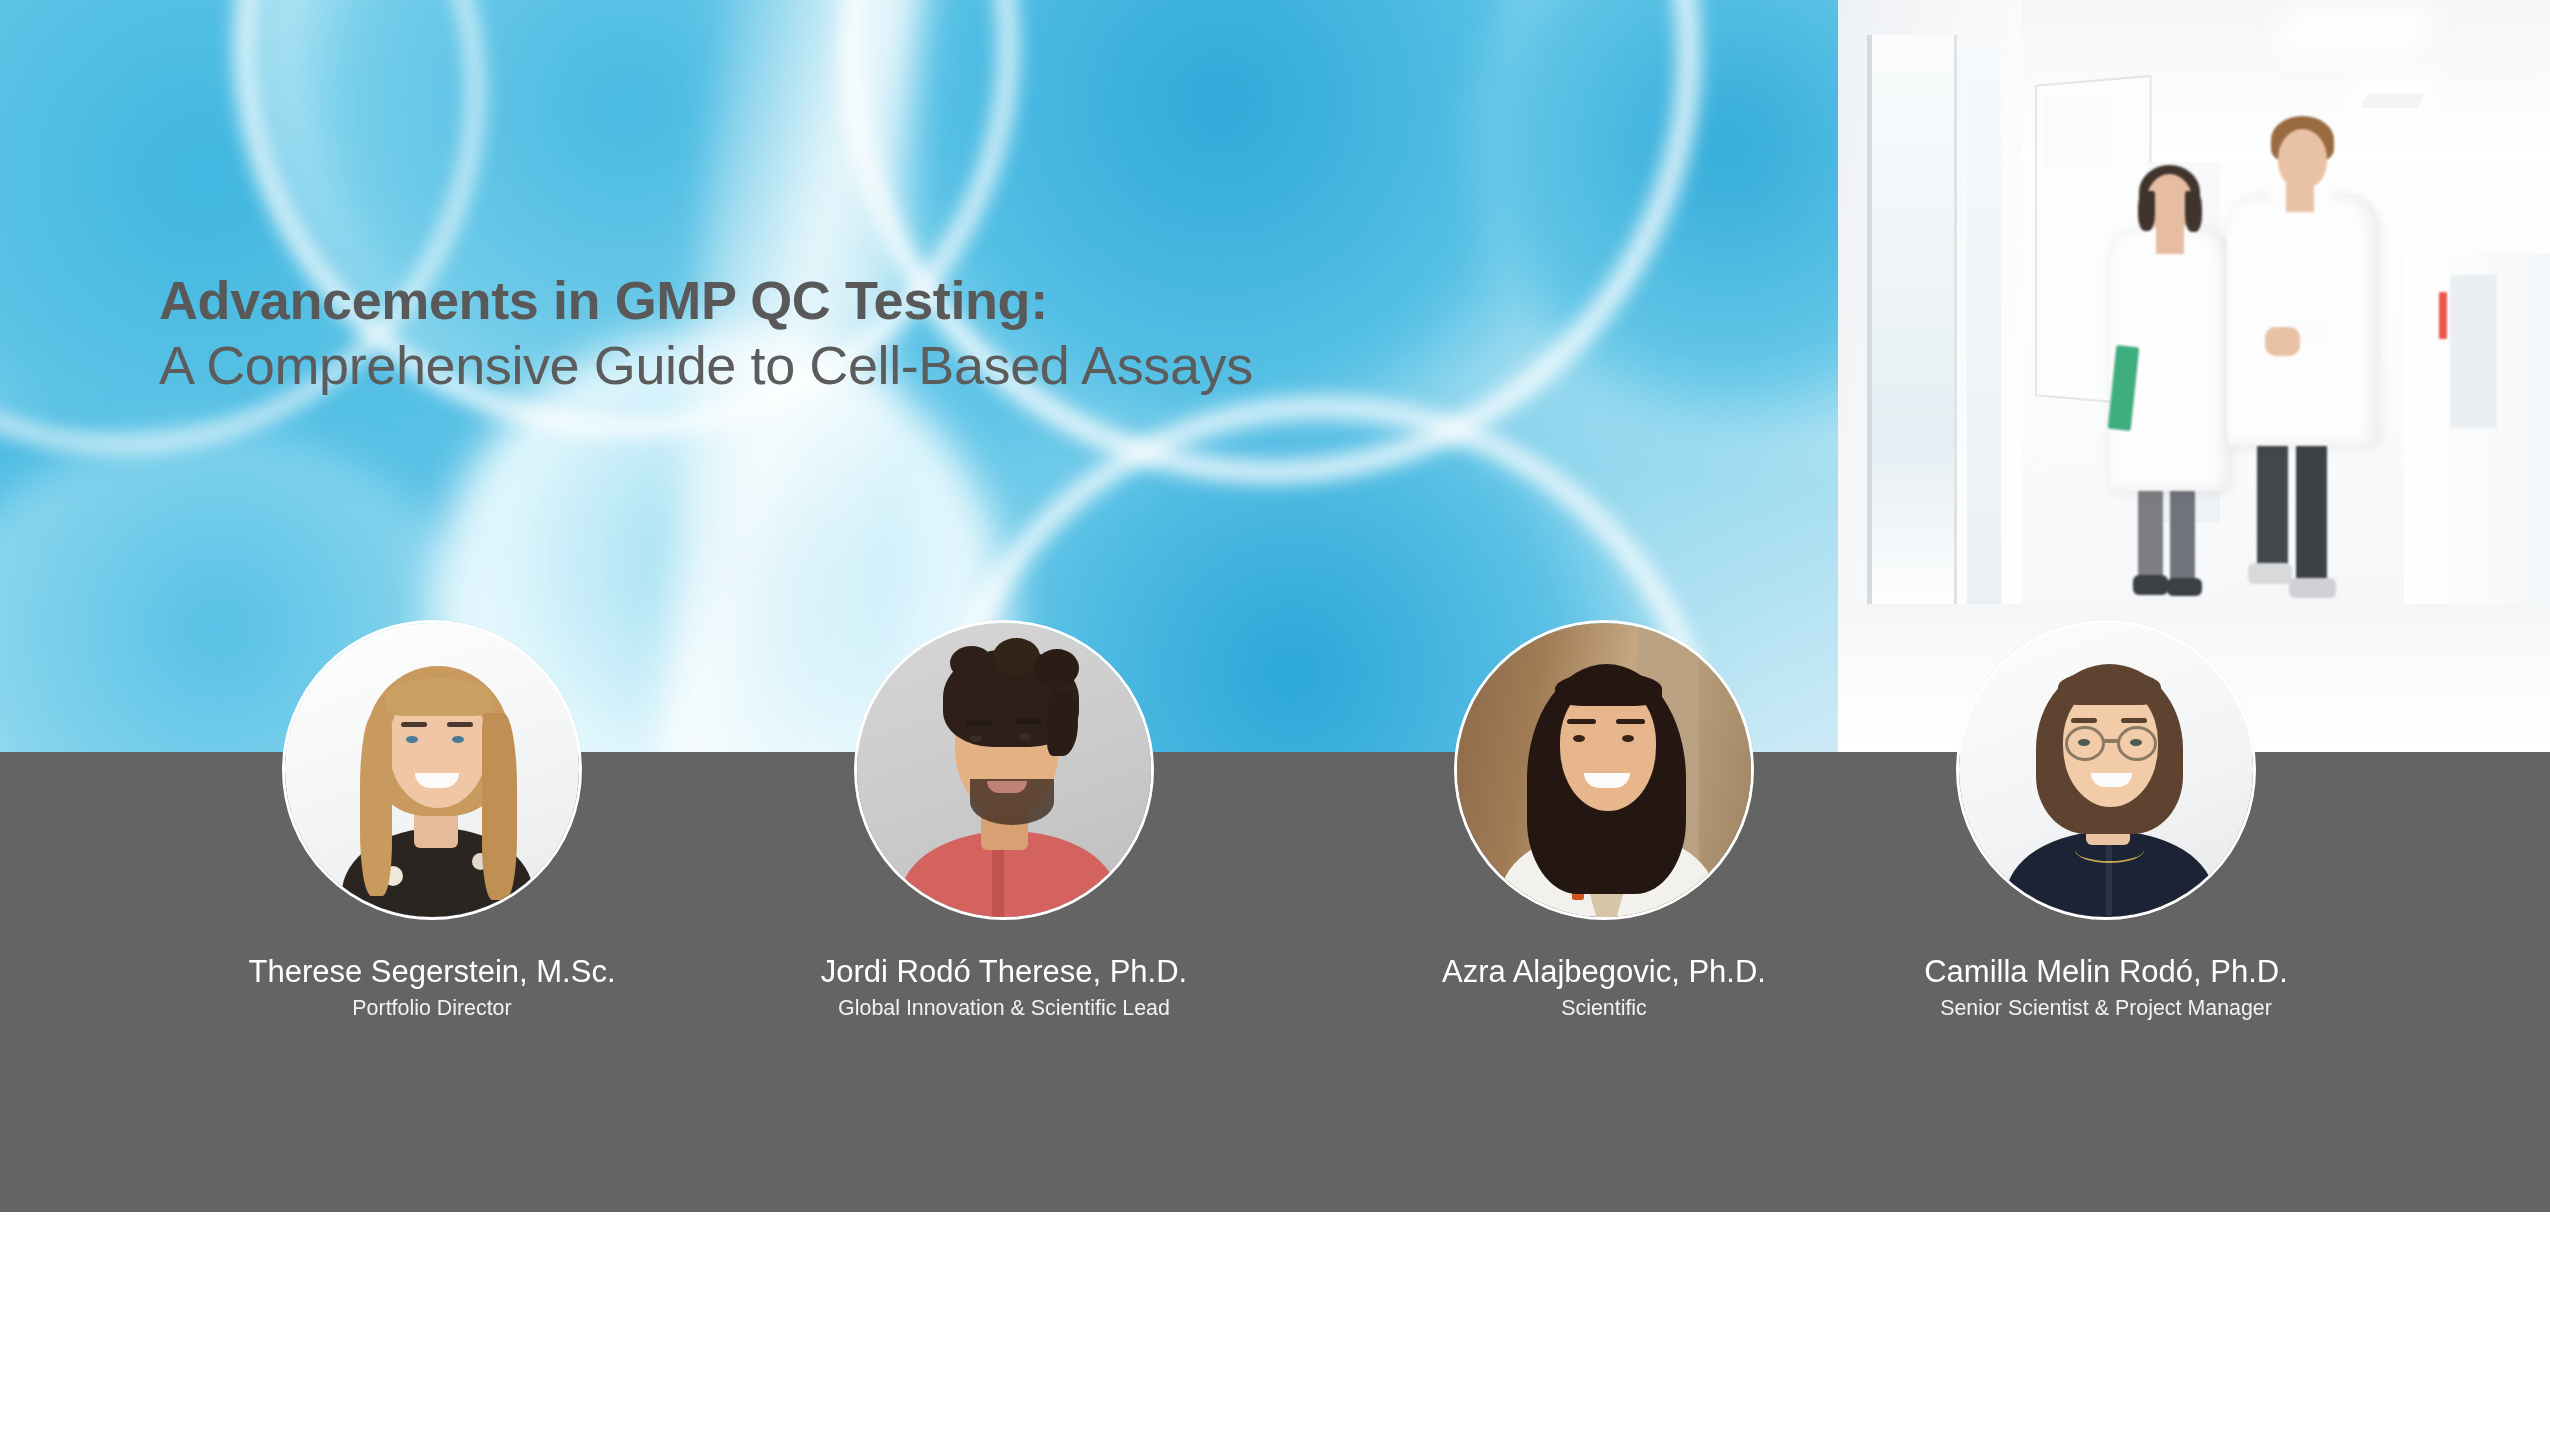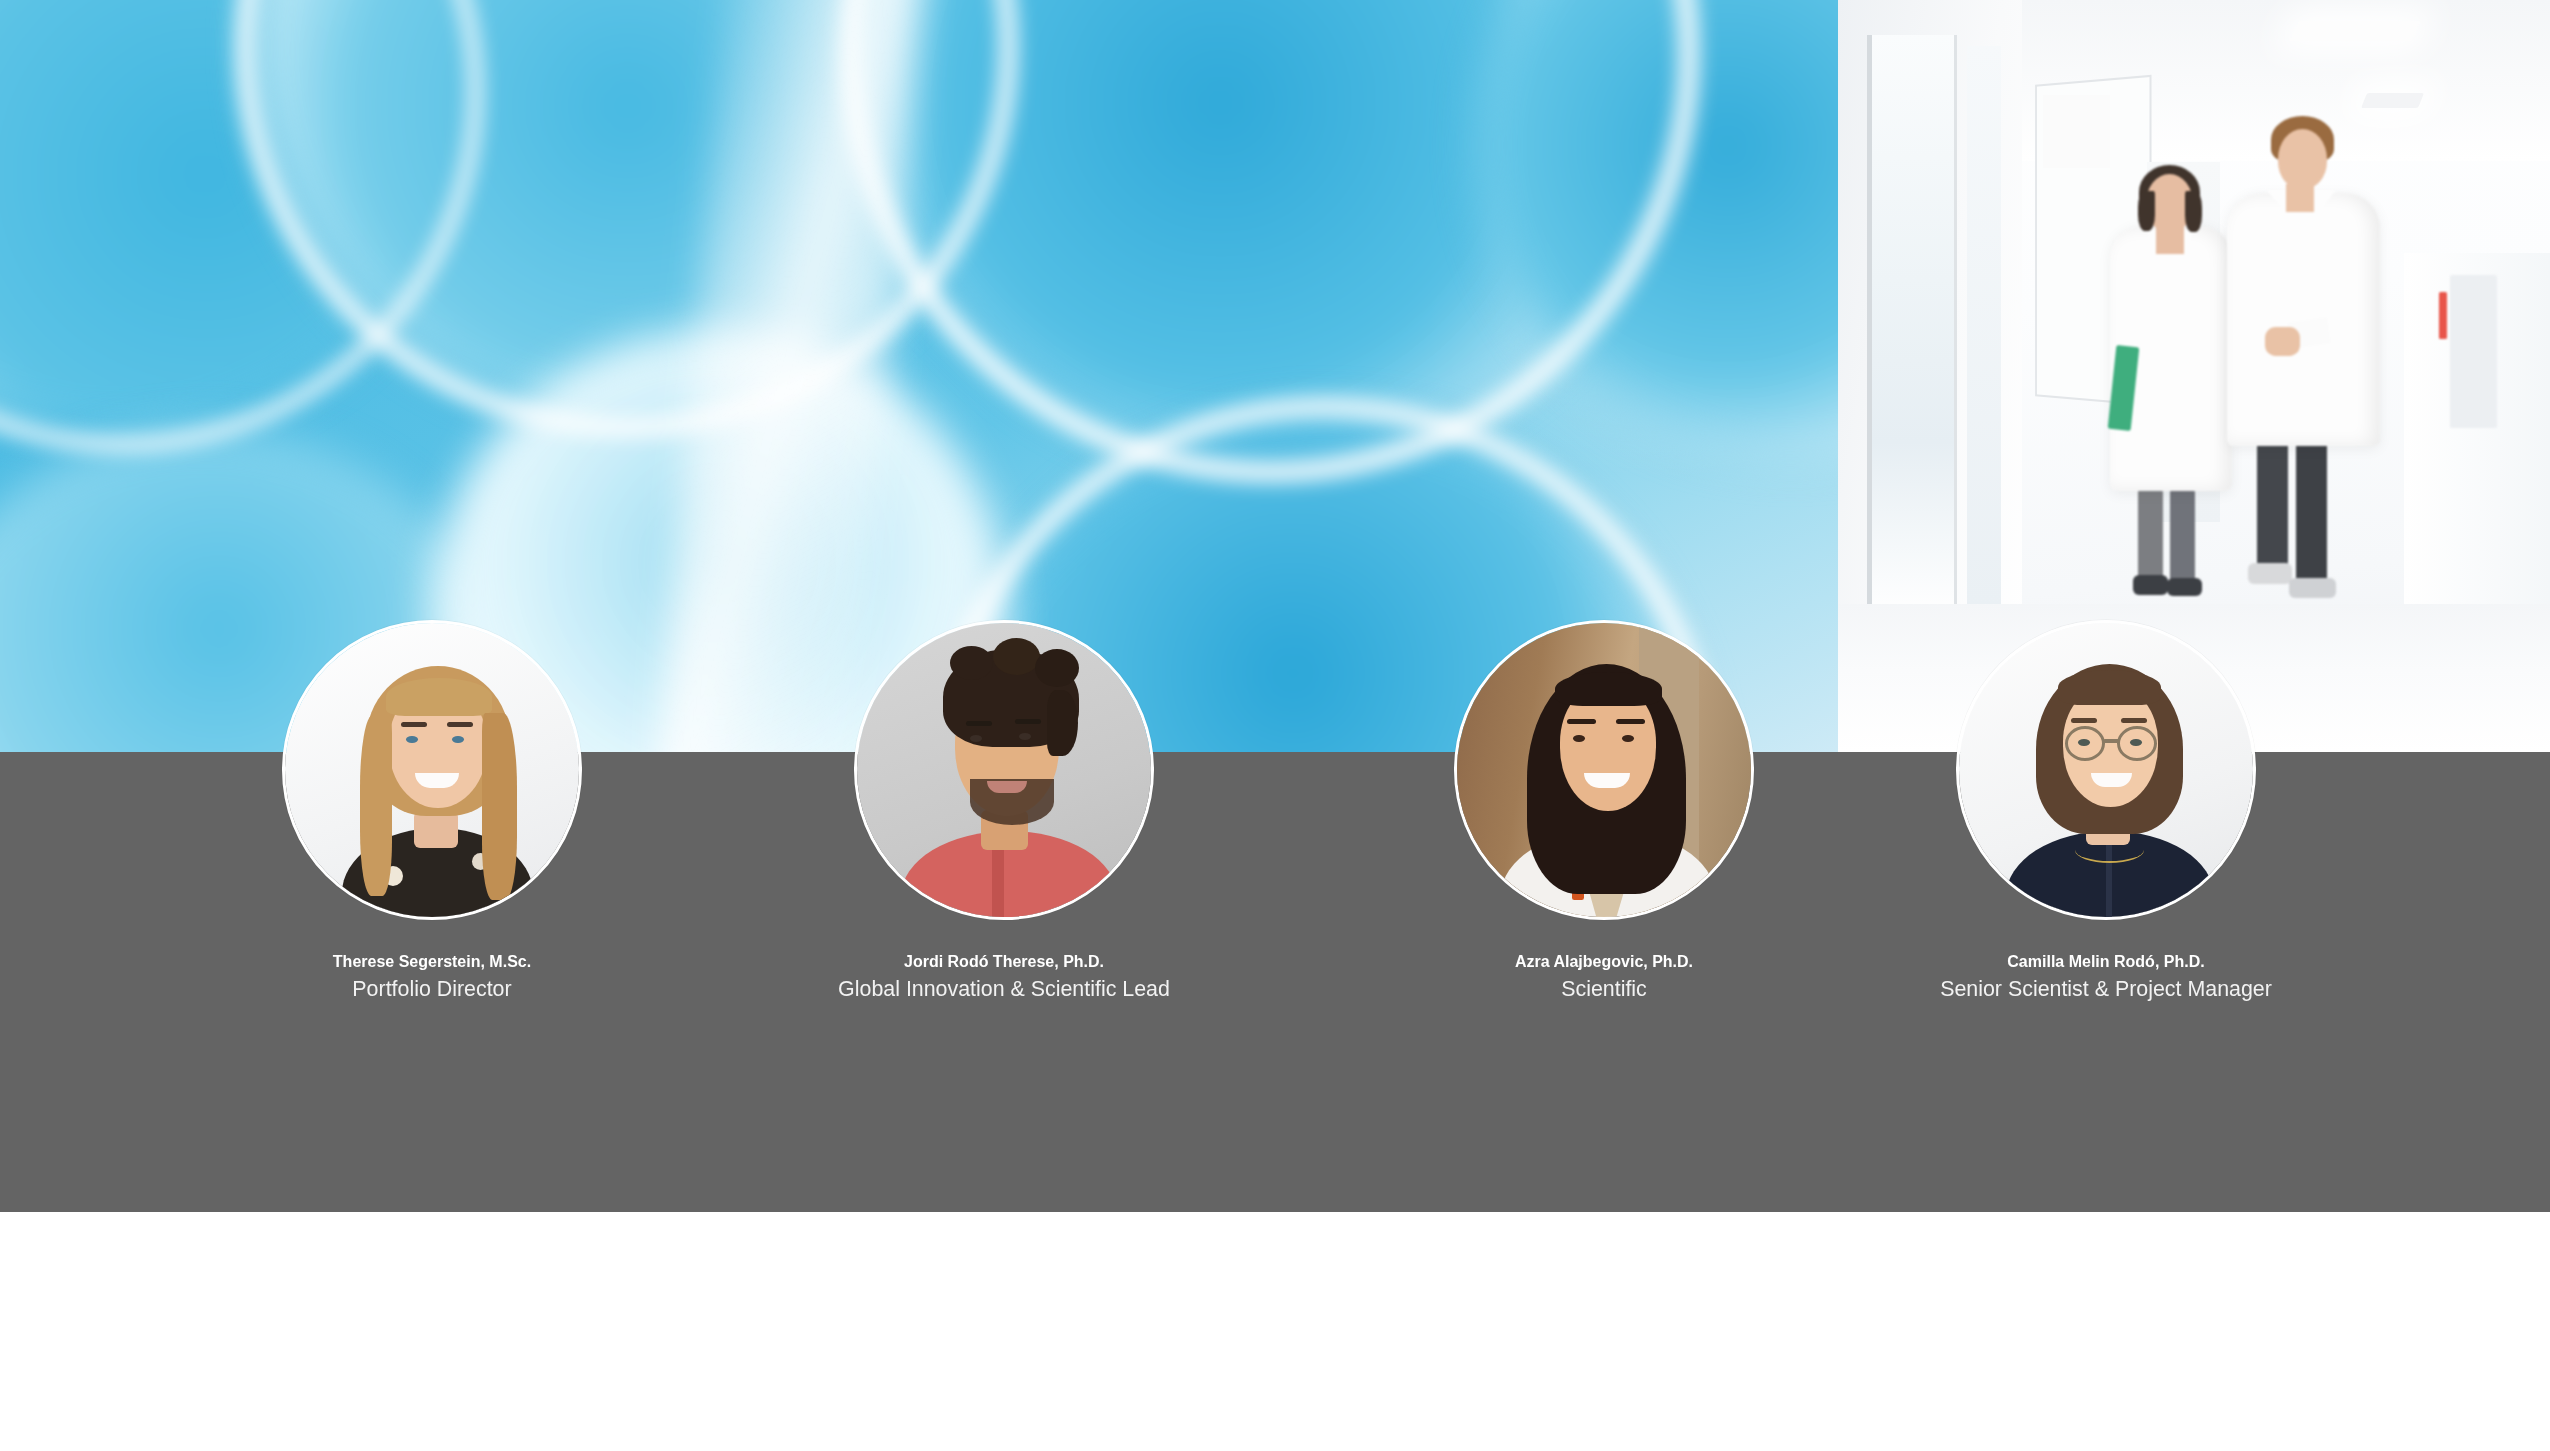--- a/index.html
+++ b/index.html
@@ -133,21 +133,21 @@
   .p-face{ position:absolute; border-radius:46% 46% 50% 50%; }
   .p-body{ position:absolute; border-radius:50% 50% 0 0; }
   .p-neck{ position:absolute; border-radius:6.1px; }
   .p-eye{ position:absolute; width:11.5px; height:6.9px; background:#3a2d26; border-radius:50%; }
   .p-brow{ position:absolute; width:26px; height:5.4px; background:#4a382c; border-radius:3.1px; }
   .p-mouth{ position:absolute; background:#fdfbfa; border-radius:0 0 17px 17px; }
   .p-lip{ position:absolute; background:#c08277; border-radius:0 0 15.3px 15.3px; }
   .p-glass{ position:absolute; border:3.8px solid #8a7a63; border-radius:50%; }
   .p-bridge{ position:absolute; height:3.8px; background:#8a7a63; border-radius:2.3px; }
 
-  .sp-name{ margin-top:32px; font-size:16px; font-weight:bold; color:#ffffff; line-height:1.28; white-space:nowrap; }
+  .sp-name{ margin-top:32px; font-size:31px; font-weight:normal; color:#ffffff; line-height:1.28; white-space:nowrap; }
   .sp-role{ margin-top:3.1px; font-size:21.4px; font-weight:normal; color:#f2f2f2; line-height:1.28; white-space:nowrap; }
 
   
   .footer{ position:absolute; left:0; top:1212px; width:2550px; height:239px; background:#ffffff; }
 </style>
 </head>
 <body>
 
 <div class="slide">
 
@@ -206,20 +206,24 @@
       <div class="shoe m-shoe2"></div>
       <div class="coat m-coat"></div>
       <div class="m-collar" style="position:absolute"></div>
       <div class="m-neck" style="position:absolute"></div>
       <div class="hair m-hair"></div>
       <div class="head m-head"></div>
       <div class="m-paper" style="position:absolute"></div>
       <div class="m-hand" style="position:absolute"></div>
     </div>
 
+    <div class="title-block">
+      <div class="title-line1">Advancements in GMP QC Testing:</div>
+      <div class="title-line2">A Comprehensive Guide to Cell-Based Assays</div>
+    </div>
   </div>
 
   <div class="band"></div>
 
   <div class="speakers">
 
     <div class="speaker sp1">
       <div class="avatar">
         <div class="av-bg" style="background:linear-gradient(160deg,#ffffff,#f3f4f5 55%,#e9eaec)"></div>
         <div class="p-body" style="left:57px;top:205px;width:191px;height:130px;background:#2a2520;"></div>

